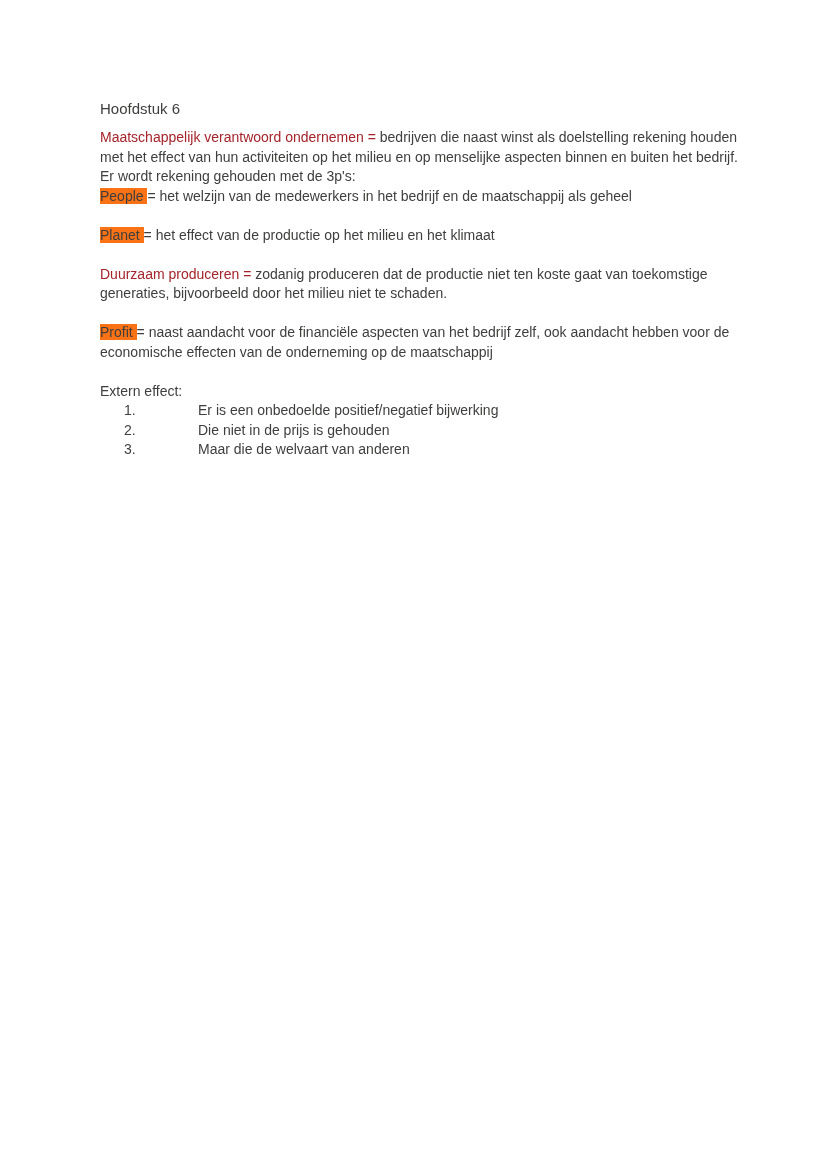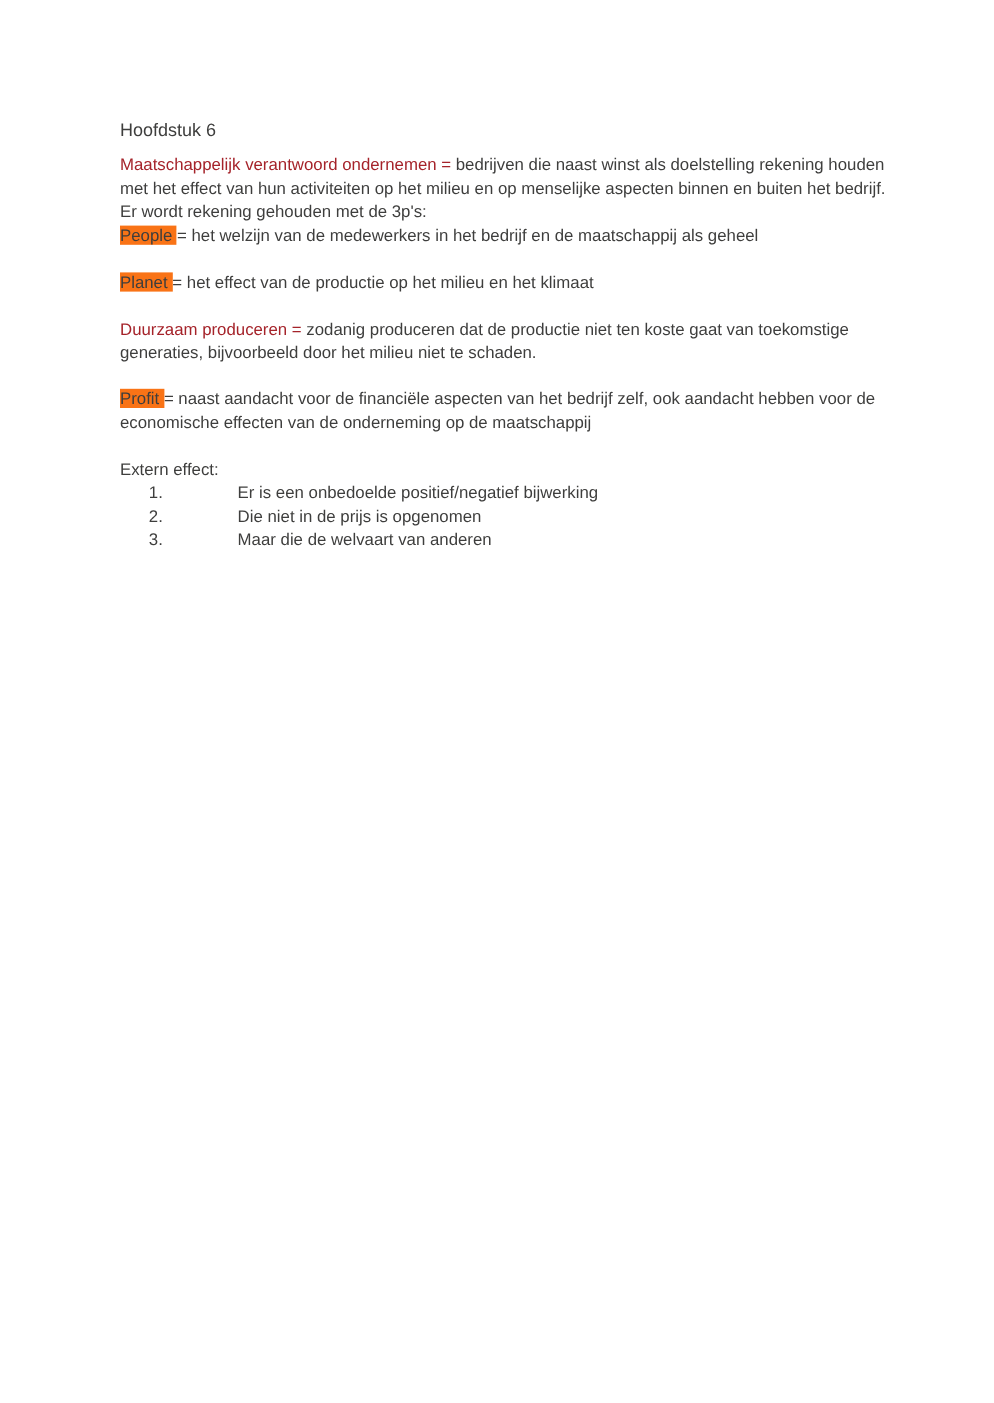--- a/index.html
+++ b/index.html
@@ -83,21 +83,21 @@
   <div class="list-block">
     <p class="list-label">Extern effect:</p>
 
     <div class="list-item">
       <span class="list-num">1.</span>
       <span class="list-text">Er is een onbedoelde positief/negatief bijwerking</span>
     </div>
 
     <div class="list-item">
       <span class="list-num">2.</span>
-      <span class="list-text">Die niet in de prijs is opgenomen</span>
+      <span class="list-text">Die niet in de prijs is gehouden</span>
     </div>
 
     <div class="list-item">
       <span class="list-num">3.</span>
       <span class="list-text">Maar die de welvaart van anderen</span>
     </div>
   </div>
 
 </div>
 

